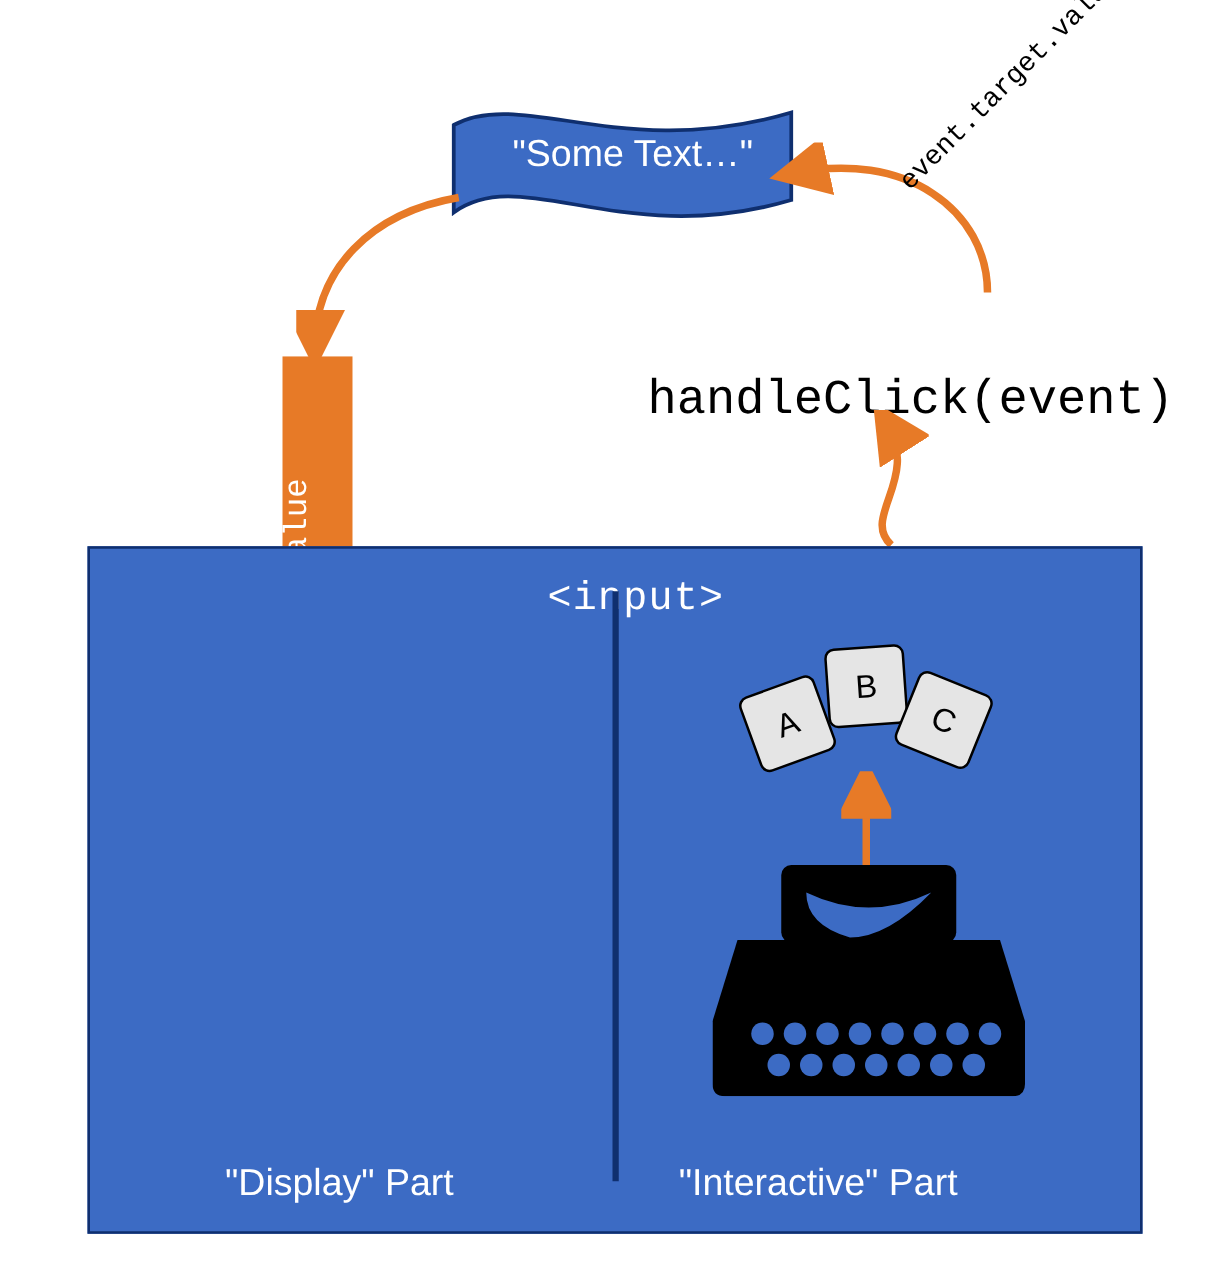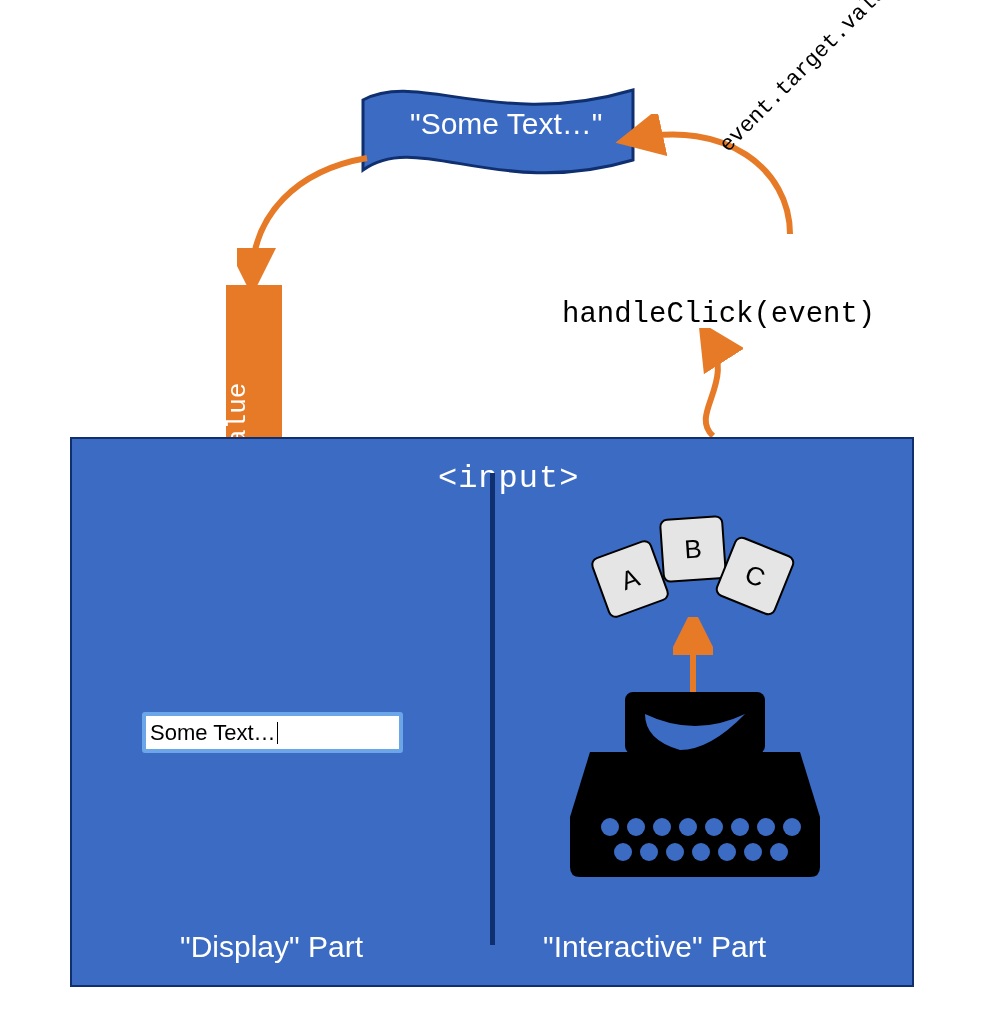--- a/index.html
+++ b/index.html
@@ -10,21 +10,21 @@
   .input-label{position:absolute;left:438px;top:460px;color:#fff;font-size:32px;letter-spacing:1px;}
   .display-label,.interactive-label{color:#fff;font-size:30px;position:absolute;}
   .display-label{left:180px;top:930px;}
   .interactive-label{left:543px;top:930px;}
 
   
   .flag{position:absolute;left:358px;top:75px;}
   .flag-text{position:absolute;left:410px;top:107px;color:#fff;font-size:30px;}
 
   
-  .handler{position:absolute;left:518px;top:298px;font-size:29px;margin-left:44px;}
+  .handler{position:absolute;left:518px;top:298px;font-size:39px;}
 
   
   .etv{position:absolute;left:715px;top:140px;font-size:22px;transform:rotate(-45deg);transform-origin:left top;}
 
   
   .big-arrow{position:absolute;left:194px;top:285px;}
   .arrow-label{position:absolute;left:221px;top:530px;color:#fff;font-size:26px;transform:rotate(-90deg);transform-origin:left top;}
   .arrow-label .code{font-family:"Courier New",monospace;}
 
   
@@ -92,24 +92,20 @@
   <div class="arrow-label">
     <span>Prop: </span><span class="code">value</span>
   </div>
 
   <div class="blue-box"></div>
   <div class="input-label mono">&lt;input&gt;</div>
   <div class="divider"></div>
   <div class="display-label">"Display" Part</div>
   <div class="interactive-label">"Interactive" Part</div>
 
-  <div class="text-input-box">
-    <span>Some Text…</span>
-      <span class="cursor"></span>
-  </div>
 
   <div class="keycap keyA">
       <span>A</span>
     </div>
   <div class="keycap keyB">
       <span>B</span>
     </div>
   <div class="keycap keyC">
       <span>C</span>
     </div>

